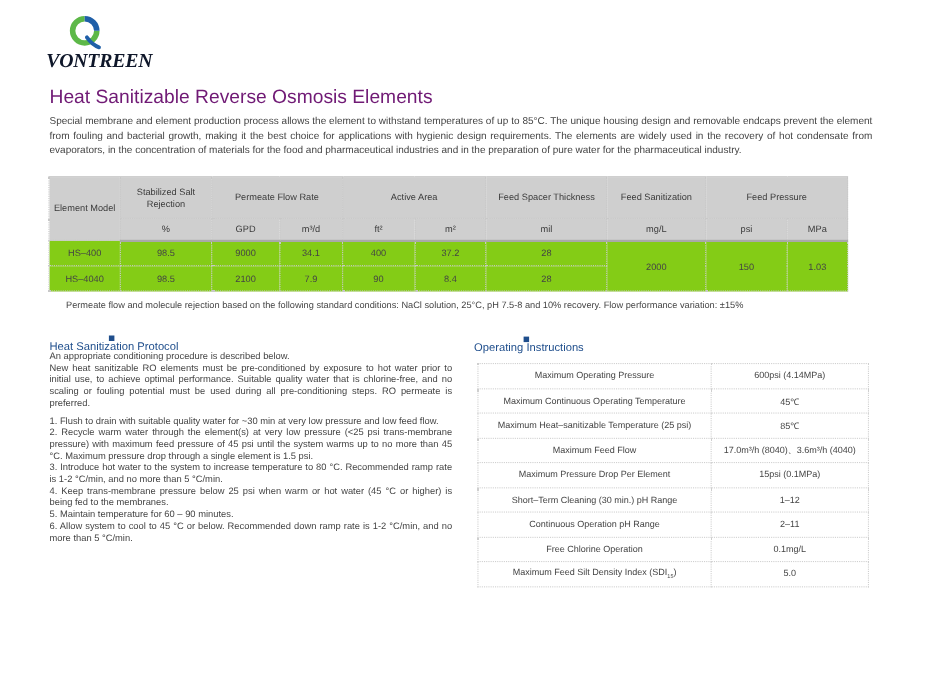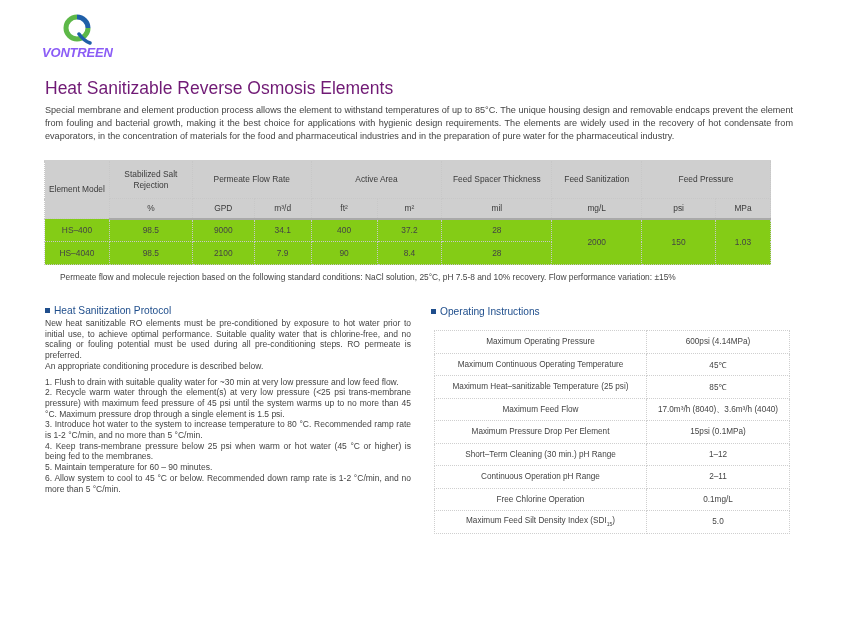--- a/index.html
+++ b/index.html
@@ -2,39 +2,39 @@
 <html><head>
 <meta charset="utf-8">
 <style>
   * { box-sizing: border-box; margin: 0; padding: 0; }
   html, body { width: 860px; height: 633px; background: #ffffff; overflow: hidden; }
   body { position: relative; font-family: "DejaVu Sans", sans-serif; color: #3a3a3a; }
 
   
   .logo { position: absolute; left: 42px; top: 14px; width: 80px; height: 48px; }
   .logo-mark { position: absolute; left: 20px; top: 0; width: 30px; height: 32px; }
-  .logo-text { position: absolute; left: 0; top: 31px; font-family: Liberation Sans, sans-serif; font-style: italic; font-weight: bold; font-size: 13px; color: #8b5cf6; letter-spacing: -0.2px; white-space: nowrap; }
+  .logo-text { position: absolute; left: 0; top: 31px; font-family: Liberation Serif, serif; font-style: italic; font-weight: bold; font-size: 18px; color: #0f172a; letter-spacing: -0.2px; white-space: nowrap; }
 
   
   .page-title { position: absolute; left: 45px; top: 78px; font-family: "Liberation Sans", sans-serif; font-size: 17.5px; color: #701a75; font-weight: normal; }
   .intro { position: absolute; left: 45px; top: 104px; width: 748px; font-family: "Liberation Sans", sans-serif; font-size: 9.1px; line-height: 13.2px; color: #444; text-align: justify; }
 
   
   .spec { position: absolute; left: 44px; top: 160px; width: 727px; border-collapse: collapse; font-family: "Liberation Sans", sans-serif; font-size: 8.4px; color: #444; }
   .spec th, .spec td { text-align: center; vertical-align: middle; border: 1px dotted #c8c8c8; font-weight: normal; }
   .spec thead th { background: #cfcfcf; color: #3a3a3a; line-height: 10.5px; }
   .spec thead tr.h1 th { height: 38px; }
   .spec thead tr.h2 th { height: 20px; border-bottom: 2px solid #a9a9a9; }
   .spec tbody td { height: 23px; background: #84cc16; }
   .spec .top-edge th { border-top: 1px solid #cfcfcf; }
 
   .footnote { position: absolute; left: 60px; top: 272px; font-family: "Liberation Sans", sans-serif; font-size: 8.4px; color: #444; white-space: nowrap; }
 
   
-  .section-heading { position: absolute; font-family: "Liberation Sans", sans-serif; font-size: 10.2px; color: #1f4e8c; display: flex; align-items: center; }
+  .section-heading { position: absolute; font-family: "Liberation Sans", sans-serif; font-size: 10.2px; color: #1f4e8c; display: flex; align-items: center; flex-direction: column; }
   .square-icon { display: inline-block; width: 5px; height: 5px; background: #1f4e8c; margin-right: 4px; }
   .h-protocol { left: 45px; top: 305px; }
   .h-operating { left: 431px; top: 306px; text-align: center; }
 
   
   .protocol { position: absolute; left: 45px; top: 318px; width: 366px; font-family: "Liberation Sans", sans-serif; font-size: 8.5px; line-height: 10.7px; color: #444; text-align: justify; }
   .protocol p { margin: 0; }
   .protocol .gap { height: 5px; }
 
   
@@ -118,22 +118,22 @@
   </tbody>
 </table>
 
 <div class="footnote">Permeate flow and molecule rejection based on the following standard conditions: NaCl solution, 25°C, pH 7.5-8 and 10% recovery. Flow performance variation: ±15%</div>
 
 <div class="section-heading h-protocol">
   <span class="square-icon"></span>
   <span>Heat Sanitization Protocol</span>
 </div>
 <div class="protocol">
+  <p>An appropriate conditioning procedure is described below.</p>
   <p>New heat sanitizable RO elements must be pre-conditioned by exposure to hot water prior to initial use, to achieve optimal performance. Suitable quality water that is chlorine-free, and no scaling or fouling potential must be used during all pre-conditioning steps. RO permeate is preferred.</p>
-  <p>An appropriate conditioning procedure is described below.</p>
   <div class="gap"></div>
   <p>1. Flush to drain with suitable quality water for ~30 min at very low pressure and low feed flow.</p>
   <p>2. Recycle warm water through the element(s) at very low pressure (&lt;25 psi trans-membrane pressure) with maximum feed pressure of 45 psi until the system warms up to no more than 45 °C. Maximum pressure drop through a single element is 1.5 psi.</p>
   <p>3. Introduce hot water to the system to increase temperature to 80 °C. Recommended ramp rate is 1-2 °C/min, and no more than 5 °C/min.</p>
   <p>4. Keep trans-membrane pressure below 25 psi when warm or hot water (45 °C or higher) is being fed to the membranes.</p>
   <p>5. Maintain temperature for 60 – 90 minutes.</p>
   <p>6. Allow system to cool to 45 °C or below. Recommended down ramp rate is 1-2 °C/min, and no more than 5 °C/min.</p>
 </div>
 
 <div class="section-heading h-operating">

